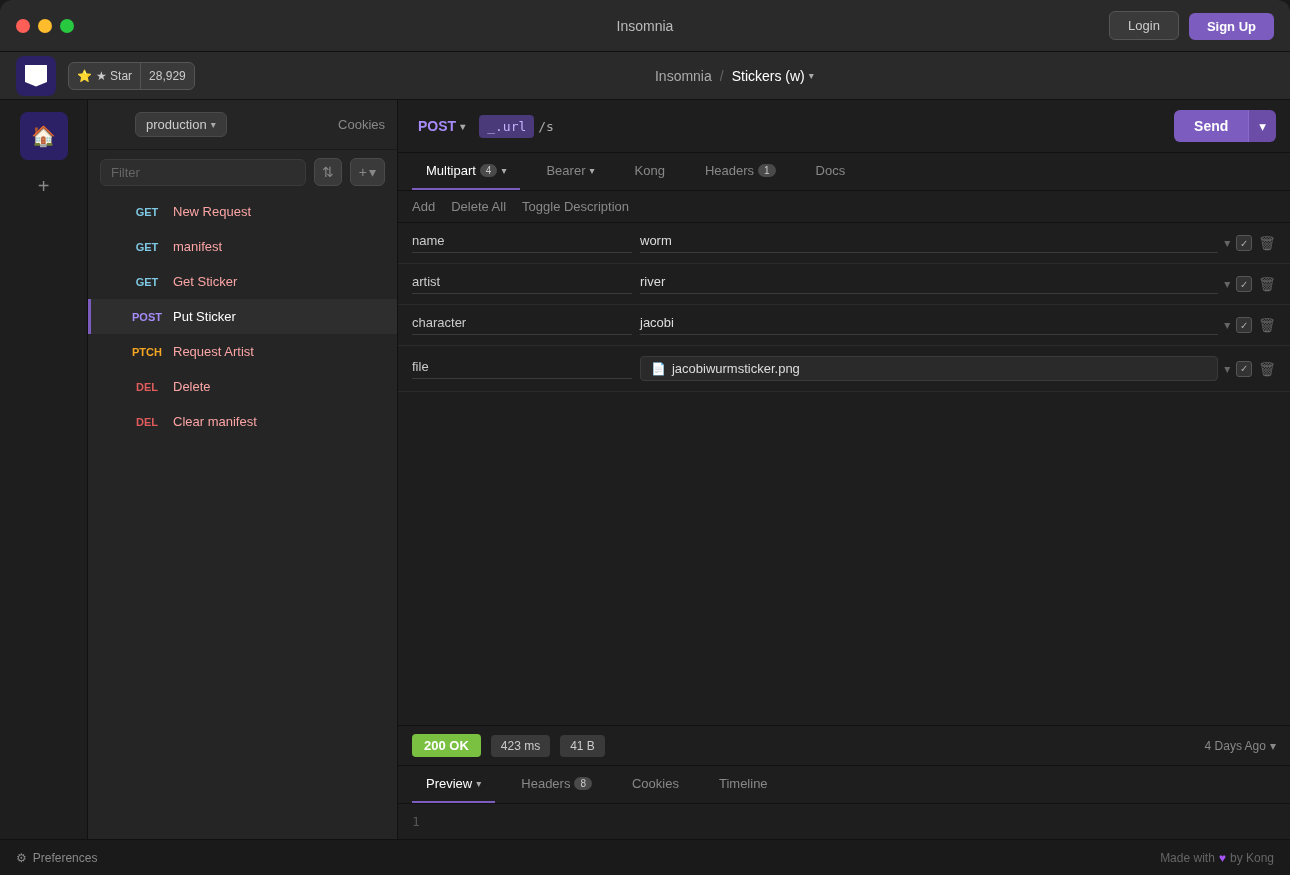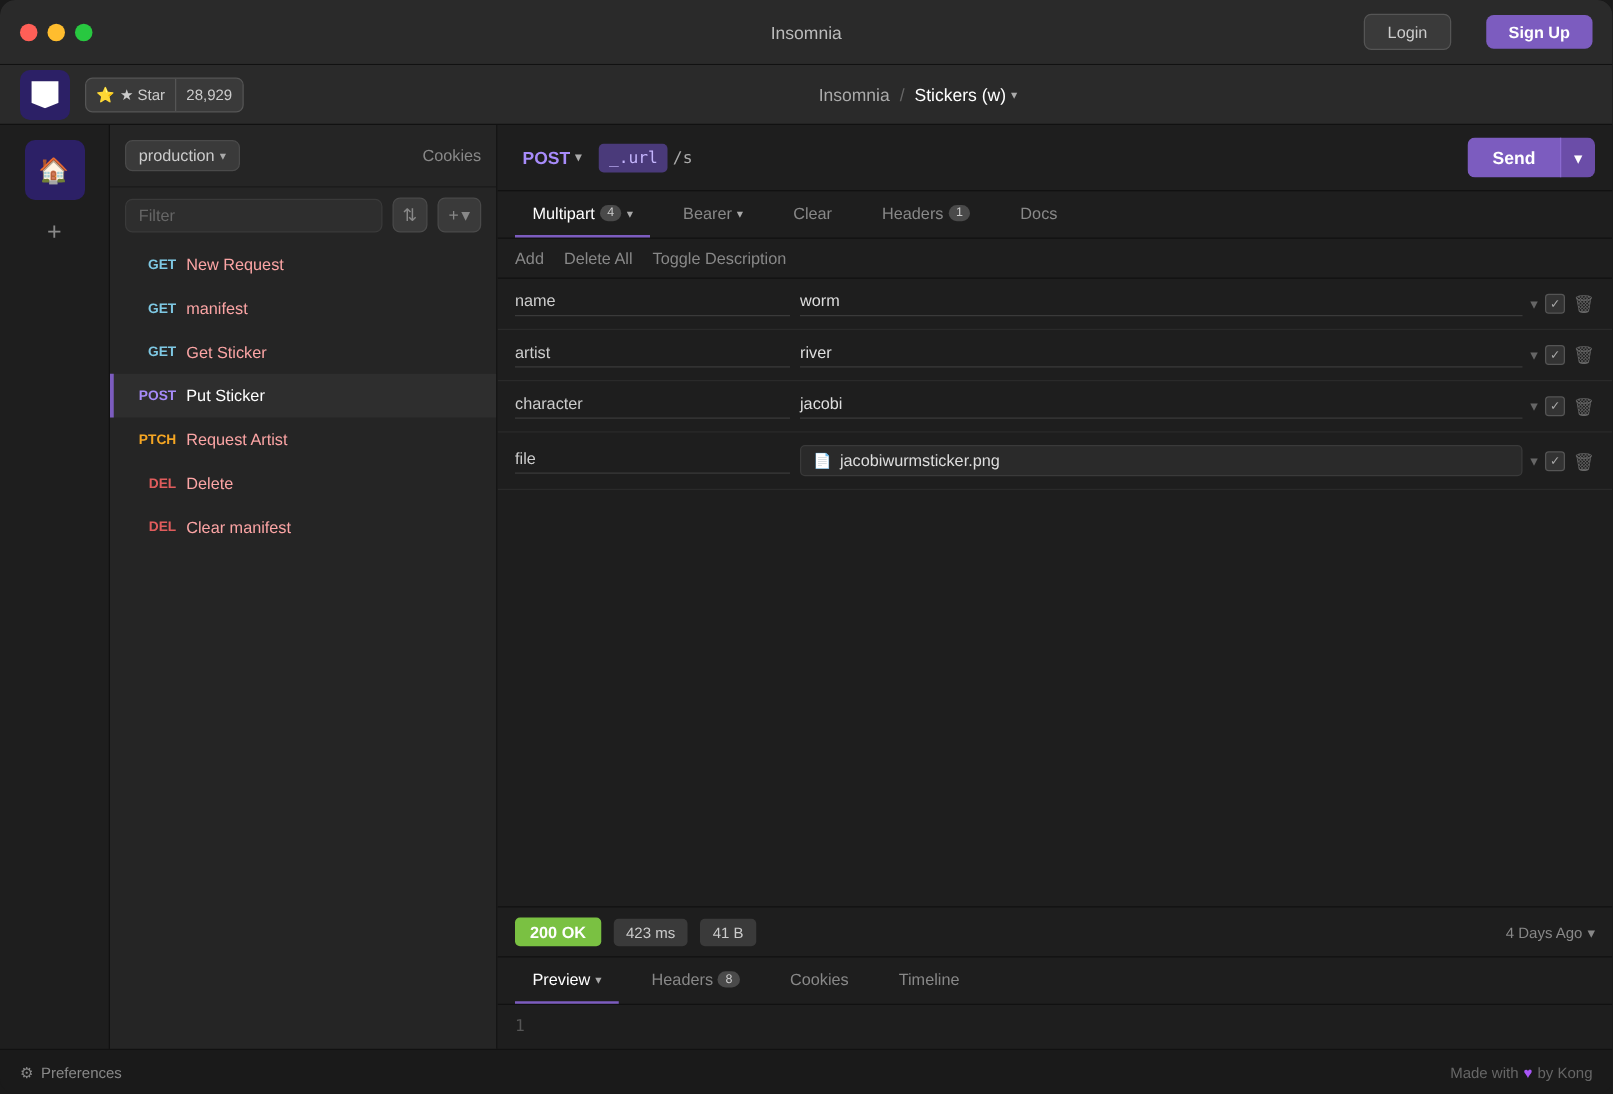--- a/index.html
+++ b/index.html
@@ -37,42 +37,42 @@
     .tl-green { background: #28c840; }
     .title-center {
       position: absolute;
       left: 50%;
       transform: translateX(-50%);
       color: #bbb;
       font-size: 14px;
     }
     .title-right {
       display: flex;
-      align-items: center;
+      gap: 10px;
+      align-items: flex-end;
       margin-left: auto;
     }
     .btn-login {
       background: #3a3a3a;
       border: 1px solid #555;
       color: #ccc;
       padding: 6px 18px;
       border-radius: 6px;
       cursor: pointer;
       font-size: 13px;
     }
     .btn-signup {
       background: #7c5cbf;
       border: none;
       color: #fff;
       padding: 6px 18px;
       border-radius: 6px;
       cursor: pointer;
       font-size: 13px;
       font-weight: 600;
-      margin-left: 28px;
     }
 
     
     .header-nav {
       background: #2a2a2a;
       height: 48px;
       display: flex;
       align-items: center;
       padding: 0 16px;
       border-bottom: 1px solid #111;
@@ -188,20 +188,21 @@
       display: flex;
       align-items: center;
       gap: 4px;
       background: #3a3a3a;
       border: 1px solid #4a4a4a;
       border-radius: 6px;
       padding: 4px 10px;
       cursor: pointer;
       font-size: 13px;
       color: #ccc;
+      margin-left: 35px;
     }
     .cookies-btn {
       margin-left: auto;
       color: #888;
       font-size: 13px;
       cursor: pointer;
     }
     .filter-row {
       padding: 8px 12px;
       display: flex;
@@ -253,21 +254,22 @@
       border-left: 3px solid transparent;
     }
     .request-item.active {
       background: #2e2e2e;
       border-left-color: #7c5cbf;
     }
     .method-badge {
       font-size: 11px;
       font-weight: 700;
       min-width: 36px;
-      text-align: right;
+      text-align: center;
+      margin-left: 24px;
     }
     .method-get { color: #7ec8e3; }
     .method-post { color: #a78bfa; }
     .method-patch { color: #f5a623; }
     .method-delete { color: #e05c5c; }
     .request-name {
       font-size: 13px;
       color: #fca5a5;
     }
     .request-item.active .request-name { color: #fff; font-weight: 500; }
@@ -662,21 +664,21 @@
       <div class="tab-item active">
         <span>Multipart</span>
         <span class="tab-badge">4</span>
         <span class="chevron-down">▾</span>
       </div>
       <div class="tab-item">
         <span>Bearer</span>
         <span class="chevron-down">▾</span>
       </div>
       <div class="tab-item">
-        <span>Clear</span>
+        <span>Kong</span>
       </div>
       <div class="tab-item">
         <span>Headers</span>
         <span class="tab-badge">1</span>
       </div>
       <div class="tab-item">
         <span>Docs</span>
       </div>
     </div>
 

